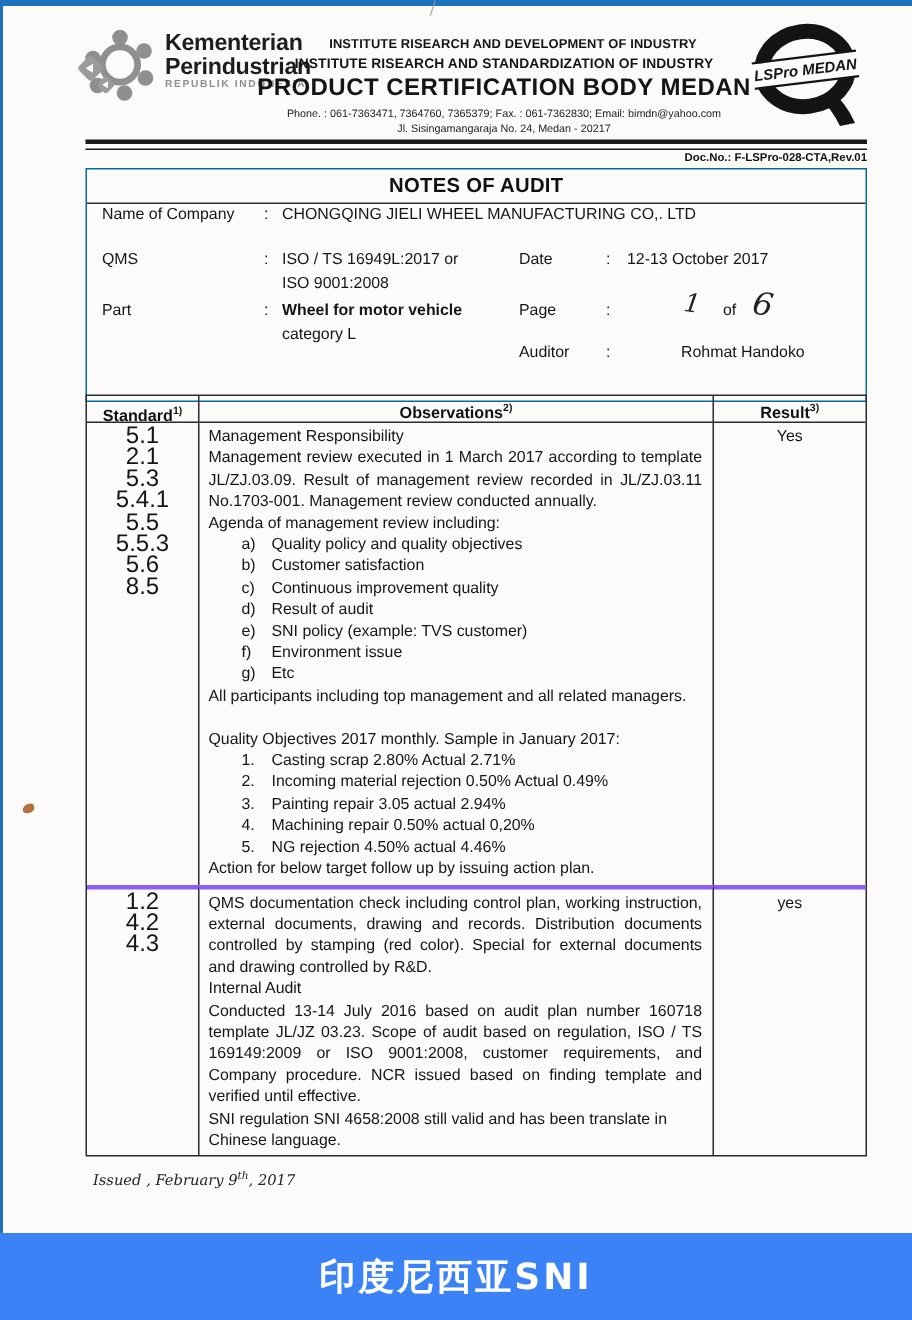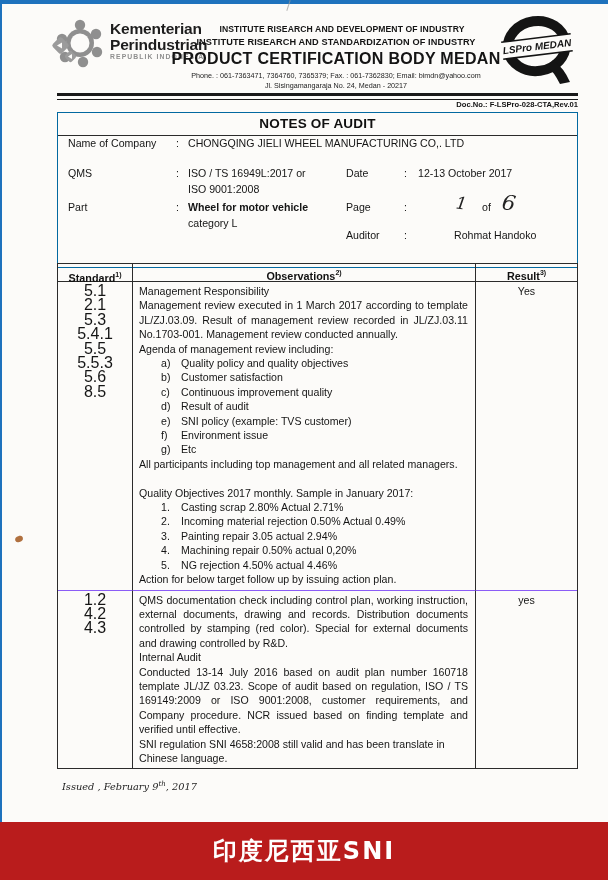--- a/index.html
+++ b/index.html
@@ -37,21 +37,21 @@
   .f-value{position:absolute;font-size:10.6px;color:#151515;}
   .hand{font-family:"DejaVu Serif",serif;font-style:italic;font-size:17px;color:#222;}
   
   #audit-table{left:57px;top:263px;width:521px;border:1px solid #2b2b2b;box-sizing:border-box;
                background:transparent;}
   .t-row{display:grid;grid-template-columns:75px 343px 101px;}
   .t-head .t-cell{height:18px;line-height:17px;font-weight:bold;text-align:center;
                   font-size:10.8px;border-bottom:1px solid #2b2b2b;box-sizing:border-box;color:#111;}
   .t-cell{box-sizing:border-box;}
   .c-std,.c-obs{border-right:1px solid #2b2b2b;}
-  .t-body + .t-body .t-cell{border-top:1px solid #8b5cf6;}
+  .t-body + .t-body .t-cell{border-top:3px solid #8b5cf6;}
   .c-std{font-size:16px;line-height:14.4px;text-align:center;padding-top:2px;color:#151515;}
   .c-obs{font-size:10.6px;line-height:14.4px;padding:2px 7px 3px 6px;color:#151515;}
   .c-res{font-size:10.6px;line-height:14.4px;text-align:center;padding-top:2px;color:#151515;}
   .obs-p{}
   .obs-pj{text-align:justify;}
   .obs-li{display:flex;margin-left:22px;}
   .obs-li .mk{width:20px;flex:0 0 20px;}
   .obs-li .tx{flex:1;}
   .obs-blank{height:14.4px;}
   sup{font-size:7px;}
@@ -264,17 +264,17 @@
         </div>
       </div>
   </div>
 
   <div class="abs" id="issued-line">
     <span>Issued , February 9</span><sup style="font-size:7px;font-style:italic;">th</sup><span>, 2017</span>
   </div>
 
   <div class="abs" id="speck"></div>
 
-  <div class="abs" id="sni-banner" style="background: #b91c1c; text-align: right;">
+  <div class="abs" id="sni-banner" style="background: #3b82f6; text-align: right;">
     <span id="banner-text">印度尼西亚SNI</span>
   </div>
 
 </div>
 
 </body></html>

